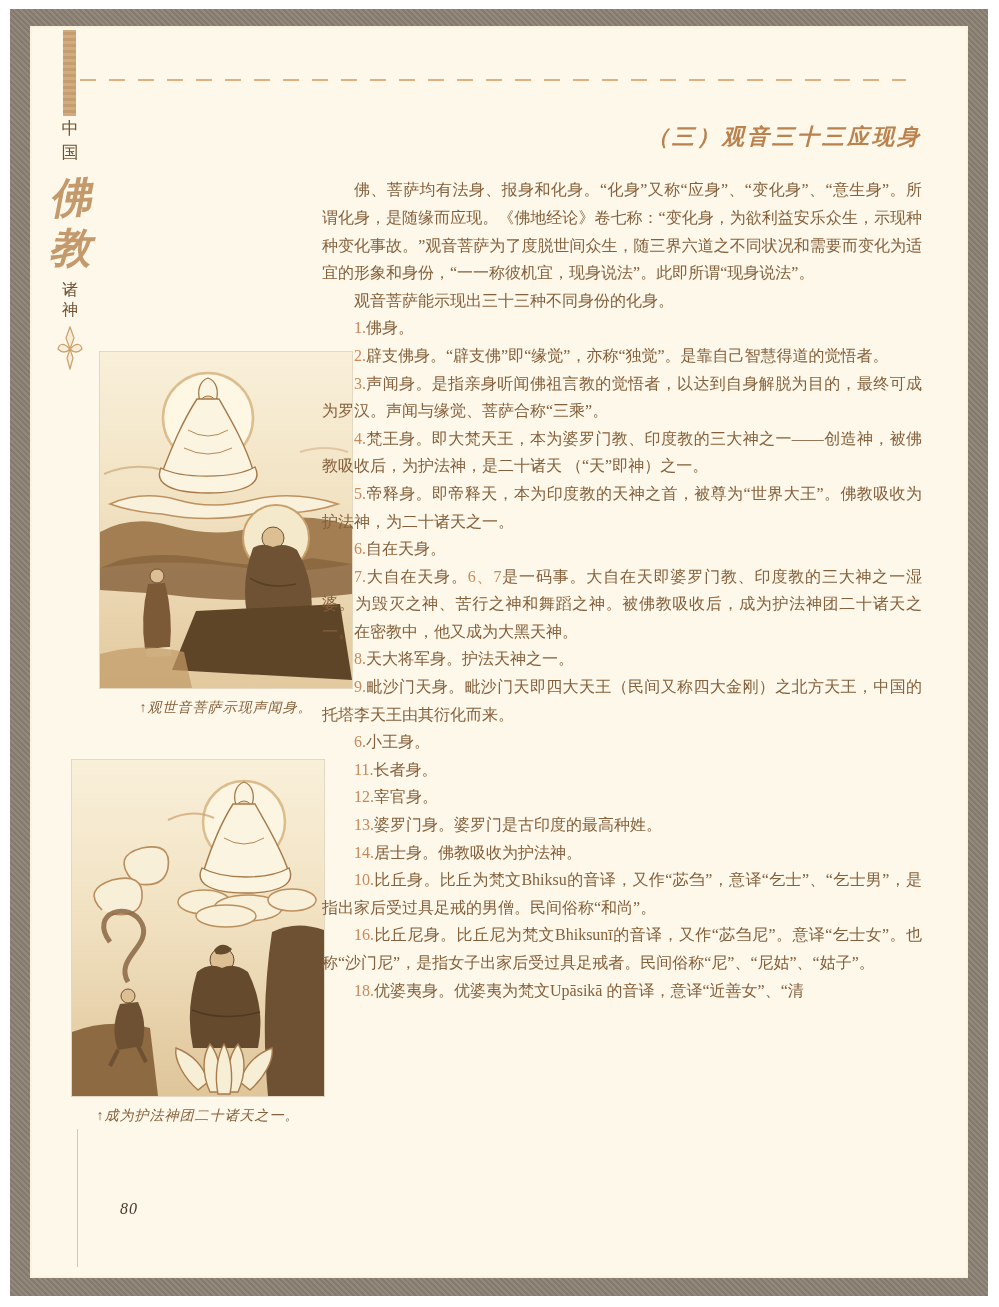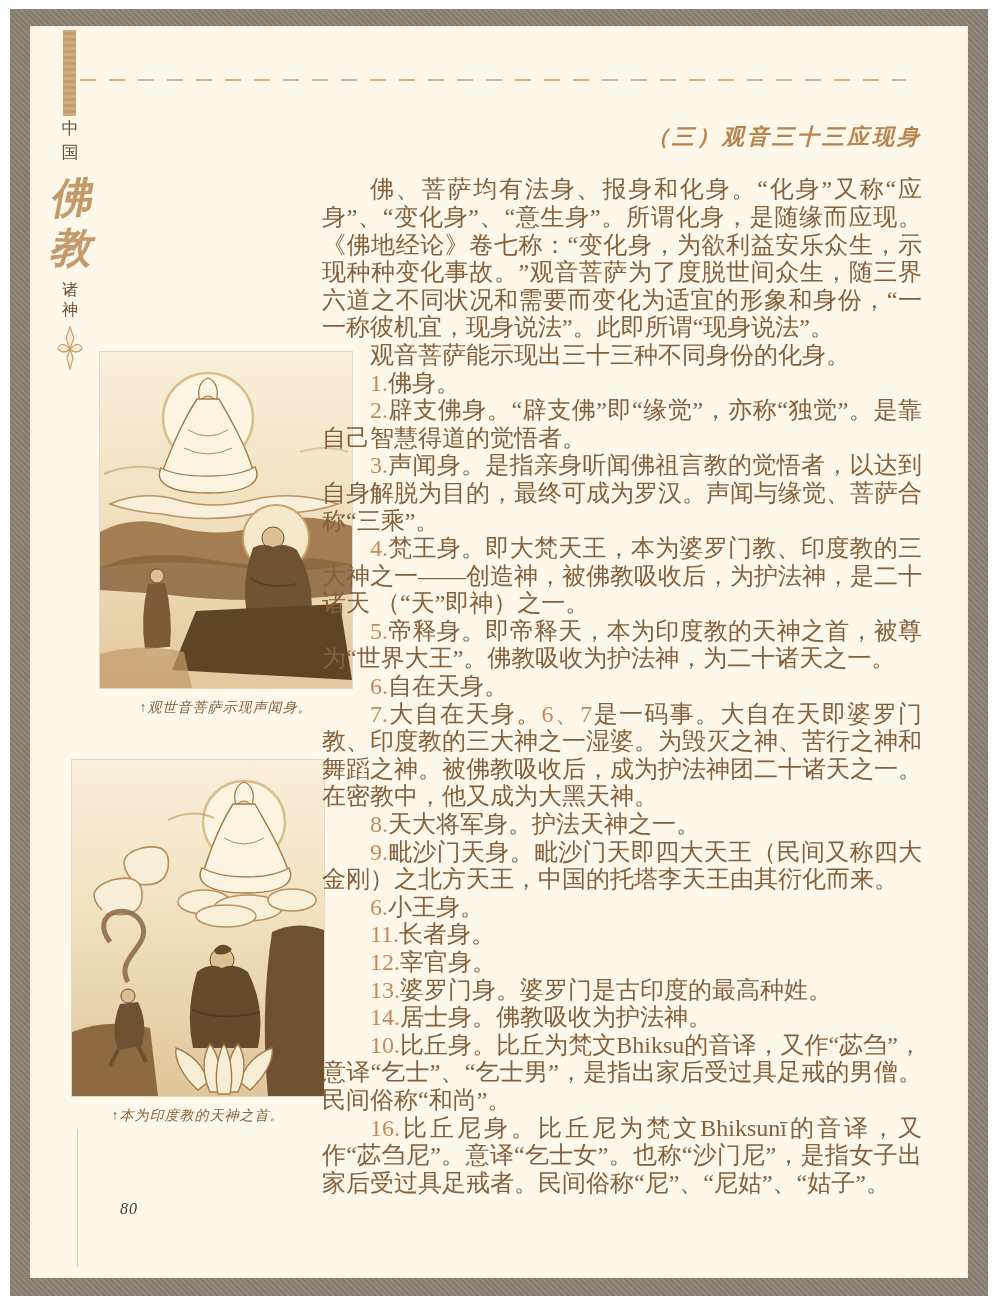--- a/index.html
+++ b/index.html
@@ -45,21 +45,21 @@
   .figure.f2{top:734px;}
   .figure svg{display:block;width:252px;height:336px;
     outline:1px solid rgba(160,120,70,.25);}
   .figure .caption{margin:12px 0 0;font-size:14px;color:#86613c;
     text-align:center;font-style:italic;letter-spacing:1px;line-height:1.2;}
 
   
   .main{position:absolute;left:292px;top:98px;width:600px;color:#85603c;}
   .main h1{margin:0 0 26px;font-size:22px;line-height:1.2;text-align:right;
     color:#b9824e;font-style:italic;font-weight:bold;letter-spacing:3px;}
-  .main p{margin:0;font-size:24px;line-height:27.6px;text-align:justify;
+  .main p{margin:0;font-size:16px;line-height:27.6px;text-align:justify;
     text-indent:2em;}
   .num{color:#c9885a;}
 
   .pageno{position:absolute;left:90px;top:1174px;font-size:16px;
     font-style:italic;color:#4a3926;letter-spacing:1px;}
 </style>
 </head>
 <body>
 
 <div class="frame"></div>
@@ -157,21 +157,21 @@
       <path d="M125,212 Q113,252 121,288 L186,288 Q194,248 176,212 Q162,202 150,208 Q137,202 125,212 Z" fill="#654a2e"></path>
       <path d="M120,250 Q150,262 188,252" stroke="#4e3a22" fill="none" stroke-width="1.5"></path>
       <g fill="#f7eed6" stroke="#a87c4e" stroke-width="1.4">
         <path d="M126,330 C112,318 102,300 104,288 C120,294 132,306 136,322 Z"></path>
         <path d="M178,330 C192,318 202,300 200,288 C184,294 172,306 168,322 Z"></path>
         <path d="M138,332 C130,314 130,296 138,284 C148,296 150,316 146,332 Z"></path>
         <path d="M166,332 C174,314 174,296 166,284 C156,296 154,316 158,332 Z"></path>
         <path d="M146,334 C142,314 146,294 152,284 C158,294 162,314 158,334 Z"></path>
       </g>
     </svg>
-    <figcaption class="caption">↑本为印度教的天神之首。</figcaption>
+    <figcaption class="caption">↑成为护法神团二十诸天之一。</figcaption>
   </figure>
 
   <div class="main">
     <h1>（三）观音三十三应现身</h1>
     <p>佛、菩萨均有法身、报身和化身。“化身”又称“应身”、“变化身”、“意生身”。所谓化身，是随缘而应现。《佛地经论》卷七称：“变化身，为欲利益安乐众生，示现种种变化事故。”观音菩萨为了度脱世间众生，随三界六道之不同状况和需要而变化为适宜的形象和身份，“一一称彼机宜，现身说法”。此即所谓“现身说法”。</p>
     <p>观音菩萨能示现出三十三种不同身份的化身。</p>
 
     <p><span class="num">1.</span><span class="item-text">佛身。</span></p>
     <p><span class="num">2.</span><span class="item-text">辟支佛身。“辟支佛”即“缘觉”，亦称“独觉”。是靠自己智慧得道的觉悟者。</span></p>
     <p><span class="num">3.</span><span class="item-text">声闻身。是指亲身听闻佛祖言教的觉悟者，以达到自身解脱为目的，最终可成为罗汉。声闻与缘觉、菩萨合称“三乘”。</span></p>
@@ -181,16 +181,17 @@
     <p><span class="num">7.</span><span class="item-text">大自在天身。<span class="num">6、7</span>是一码事。大自在天即婆罗门教、印度教的三大神之一湿婆。为毁灭之神、苦行之神和舞蹈之神。被佛教吸收后，成为护法神团二十诸天之一。在密教中，他又成为大黑天神。</span></p>
     <p><span class="num">8.</span><span class="item-text">天大将军身。护法天神之一。</span></p>
     <p><span class="num">9.</span><span class="item-text">毗沙门天身。毗沙门天即四大天王（民间又称四大金刚）之北方天王，中国的托塔李天王由其衍化而来。</span></p>
     <p><span class="num">6.</span><span class="item-text">小王身。</span></p>
     <p><span class="num">11.</span><span class="item-text">长者身。</span></p>
     <p><span class="num">12.</span><span class="item-text">宰官身。</span></p>
     <p><span class="num">13.</span><span class="item-text">婆罗门身。婆罗门是古印度的最高种姓。</span></p>
     <p><span class="num">14.</span><span class="item-text">居士身。佛教吸收为护法神。</span></p>
     <p><span class="num">10.</span><span class="item-text">比丘身。比丘为梵文Bhiksu的音译，又作“苾刍”，意译“乞士”、“乞士男”，是指出家后受过具足戒的男僧。民间俗称“和尚”。</span></p>
     <p><span class="num">16.</span><span class="item-text">比丘尼身。比丘尼为梵文Bhiksunī的音译，又作“苾刍尼”。意译“乞士女”。也称“沙门尼”，是指女子出家后受过具足戒者。民间俗称“尼”、“尼姑”、“姑子”。</span></p>
+    <p><span class="num">18.</span><span class="item-text">优婆夷身。优婆夷为梵文Upāsikā 的音译，意译“近善女”、“清</span></p>
   </div>
 
   <div class="pageno">80</div>
 </div>
 
 </body></html>

